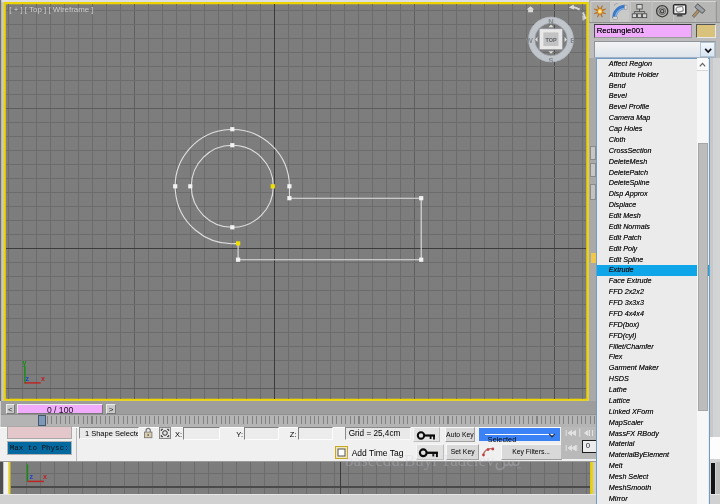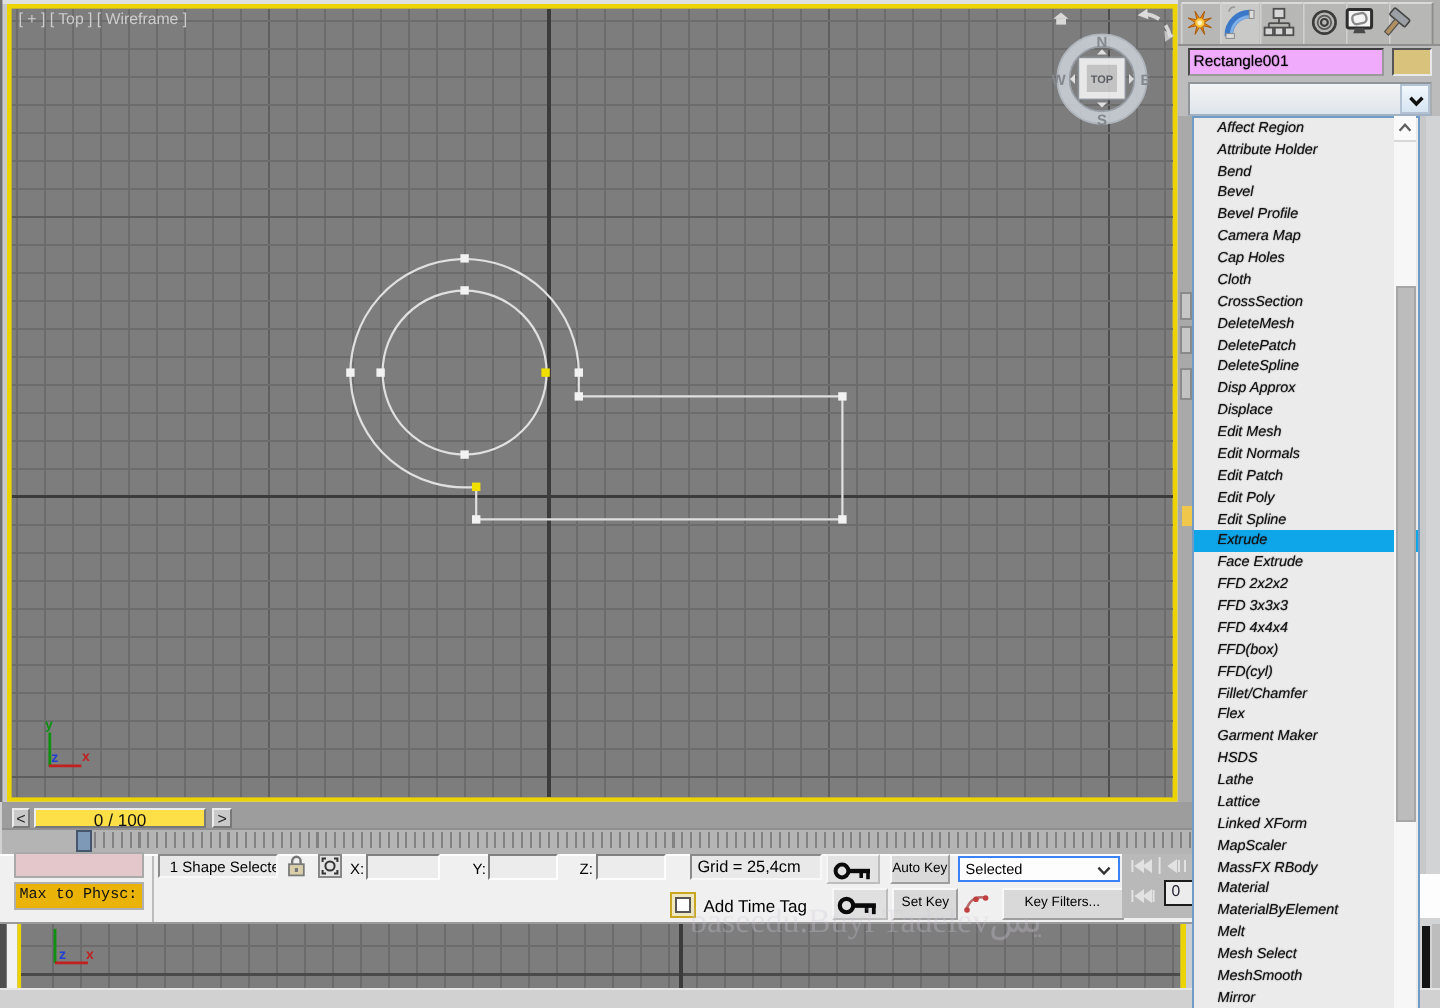--- a/index.html
+++ b/index.html
@@ -139,30 +139,30 @@
 <path d="M 582.8 12.6 A 16 16 0 0 1 585.2 18.6"></path>
 </g>
 <path d="M 573.6 4.4 L 568.8 7.6 L 574.2 9.6 Z" fill="#dcdcdc"></path>
 <path d="M 582.6 20.9 L 587.4 17.8 L 582.1 15.2 Z" fill="#dcdcdc" opacity="0.75"></path>
 </svg>
 
 <div class="abs" style="left:0;top:0;width:720px;height:504px;z-index:2">
 
 <div class="abs" style="left:1px;top:400.8px;width:595.3px;height:13.5px;background:#9d9d9d"></div>
 <div class="abs" style="left:5.7px;top:403.6px;width:9.5px;height:10.7px;background:#c9c9c9;border:1px solid;border-color:#ededed #787878 #787878 #ededed;font-size:8px;text-align:center;line-height:9px;color:#222">&lt;</div>
-<div class="abs" style="left:16.8px;top:403.6px;width:86.5px;height:10.7px;background:#fde047;border:1px solid;border-color:#ededed #787878 #787878 #ededed;font-size:8.6px;text-align:center;line-height:10.2px;color:#111">0 / 100</div>
+<div class="abs" style="left:16.8px;top:403.6px;width:86.5px;height:10.7px;background:#f0abfc;border:1px solid;border-color:#ededed #787878 #787878 #ededed;font-size:8.6px;text-align:center;line-height:10.2px;color:#111">0 / 100</div>
 <div class="abs" style="left:105.8px;top:403.6px;width:10.7px;height:10.7px;background:#c9c9c9;border:1px solid;border-color:#ededed #787878 #787878 #ededed;font-size:8px;text-align:center;line-height:9px;color:#222">&gt;</div>
 
 <div class="abs" style="left:1px;top:414.3px;width:595.3px;height:12.8px;background:#b4b4b4;border-top:1px solid #909090"></div>
 <div class="abs" style="left:47px;top:415.6px;width:549px;height:8.6px;background:repeating-linear-gradient(90deg,#828282 0 1px,rgba(0,0,0,0) 1px 4.45px)"></div>
 <div class="abs" style="left:37.6px;top:414.8px;width:8.6px;height:11.6px;background:#7e99b8;border:1px solid #46566c"></div>
 
 <div class="abs" style="left:0;top:427.1px;width:601px;height:34.7px;background:#f0f0f0;border-top:1px solid #fdfdfd;border-bottom:1px solid #9a9a9a"></div>
 <div class="abs" style="left:6.7px;top:426.3px;width:65px;height:12.7px;background:#e4c7ca;border:1px solid #a9a9a9"></div>
-<div class="abs" style="left:6.7px;top:441px;width:65px;height:13.6px;background:#eab308;border:1px solid #b0b0b0;font-family:'Liberation Mono',monospace;font-size:7.57px;line-height:12px;color:#111;padding-left:2px;white-space:nowrap;overflow:hidden">Max to Physc:</div>
+<div class="abs" style="left:6.7px;top:441px;width:65px;height:13.6px;background:#0369a1;border:1px solid #b0b0b0;font-family:'Liberation Mono',monospace;font-size:7.57px;line-height:12px;color:#111;padding-left:2px;white-space:nowrap;overflow:hidden">Max to Physc:</div>
 <div class="abs" style="left:76.3px;top:427.5px;width:1px;height:33px;background:#bcbcbc"></div>
 <div class="abs" style="left:79.4px;top:426.6px;width:59.2px;height:12.6px;background:#e9e9e9;border:1px solid;border-color:#8a8a8a #f8f8f8 #f8f8f8 #8a8a8a;font-size:7.5px;line-height:11px;padding-left:4.5px;white-space:nowrap;overflow:hidden">1 Shape Selected</div>
 <svg width="10" height="12" viewBox="0 0 10 12" style="position:absolute;left:142.8px;top:427.4px">
       <path d="M 3.1 5.3 L 3.1 3.5 A 2.1 2.1 0 0 1 7.3 3.5 L 7.3 5.3" fill="none" stroke="#787878" stroke-width="1.2"></path>
       <rect x="1.5" y="5.1" width="7.4" height="5.6" fill="#dbcfab" stroke="#7a7a7a" stroke-width="0.9"></rect>
       <rect x="4.4" y="7" width="1.6" height="2" fill="#777"></rect>
     </svg>
 <svg width="12" height="12" viewBox="0 0 12 12" style="position:absolute;left:159px;top:427.4px">
       <rect x="0.5" y="0.5" width="11" height="11" fill="#e3e3e3" stroke="#888" stroke-width="1"></rect>
       <circle cx="6" cy="6" r="2.3" fill="none" stroke="#333" stroke-width="1"></circle>
@@ -178,21 +178,21 @@
 <div class="abs" style="left:413.3px;top:427px;width:26.5px;height:14.8px;background:#e3e3e3;border:1px solid;border-color:#f6f6f6 #bdbdbd #bdbdbd #f6f6f6"></div>
 <svg width="23" height="11" viewBox="0 0 23 11" style="position:absolute;left:415.5px;top:429.5px">
       <g transform="scale(1.0)" stroke="#0a0a0a" fill="none">
         <circle cx="5" cy="5.5" r="3.2" stroke-width="2"></circle>
         <line x1="8.2" y1="5.5" x2="19" y2="5.5" stroke-width="2.2"></line>
         <line x1="14.6" y1="5.5" x2="14.6" y2="9" stroke-width="1.8"></line>
         <line x1="18" y1="5.5" x2="18" y2="9.6" stroke-width="1.8"></line>
       </g>
     </svg>
 <div class="btn" style="left:444.5px;top:427px;width:30.8px;height:15px;line-height:13px;font-size:6.8px">Auto Key</div>
-<div class="abs" style="left:478.8px;top:427.6px;width:81px;height:13.4px;background:#fdfdfd;border:1px solid #3b82f6;font-size:7.3px;line-height:12px;padding-left:3px">Selected</div>
+<div class="abs" style="left:478.8px;top:427.6px;width:81px;height:13.4px;background:#fdfdfd;border:6px solid #3b82f6;font-size:7.3px;line-height:12px;padding-left:3px">Selected</div>
 <svg width="8" height="7" viewBox="0 0 8 7" style="position:absolute;left:547.5px;top:431.5px">
       <path d="M 1.2 1.8 L 4 4.8 L 6.8 1.8" fill="none" stroke="#333" stroke-width="1.2"></path>
     </svg>
 
 <svg width="13" height="13" viewBox="0 0 13 13" style="position:absolute;left:334.6px;top:445.6px">
       <rect x="0.5" y="0.5" width="12" height="12" fill="#efe7c0" stroke="#c8a820" stroke-width="1"></rect>
       <rect x="3" y="3" width="7" height="7" fill="#fdfdfd" stroke="#555" stroke-width="1"></rect>
     </svg>
 <div class="lbl" style="left:351.7px;top:447.5px;font-size:8.5px">Add Time Tag</div>
 <div class="abs" style="left:415.9px;top:443.8px;width:27.7px;height:16.4px;background:#e0e0e0;border:1px solid;border-color:#f6f6f6 #bdbdbd #bdbdbd #f6f6f6"></div>

